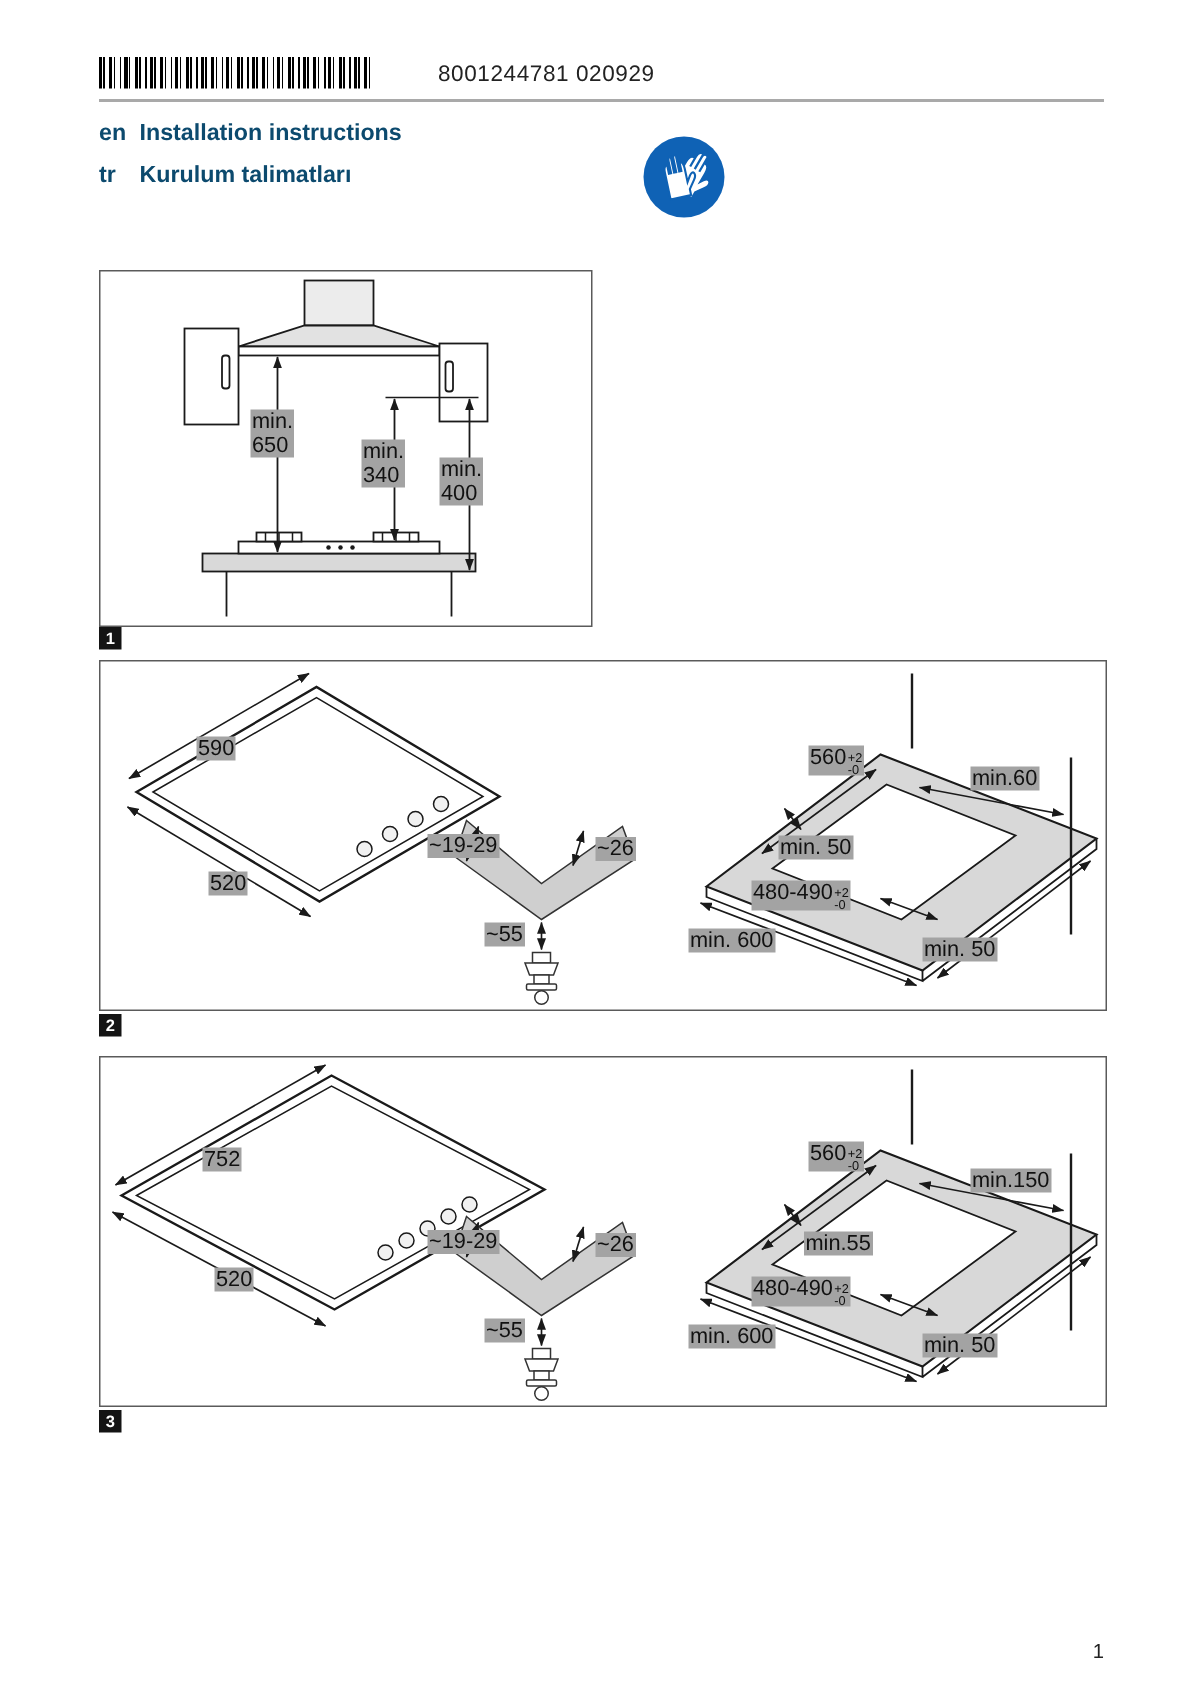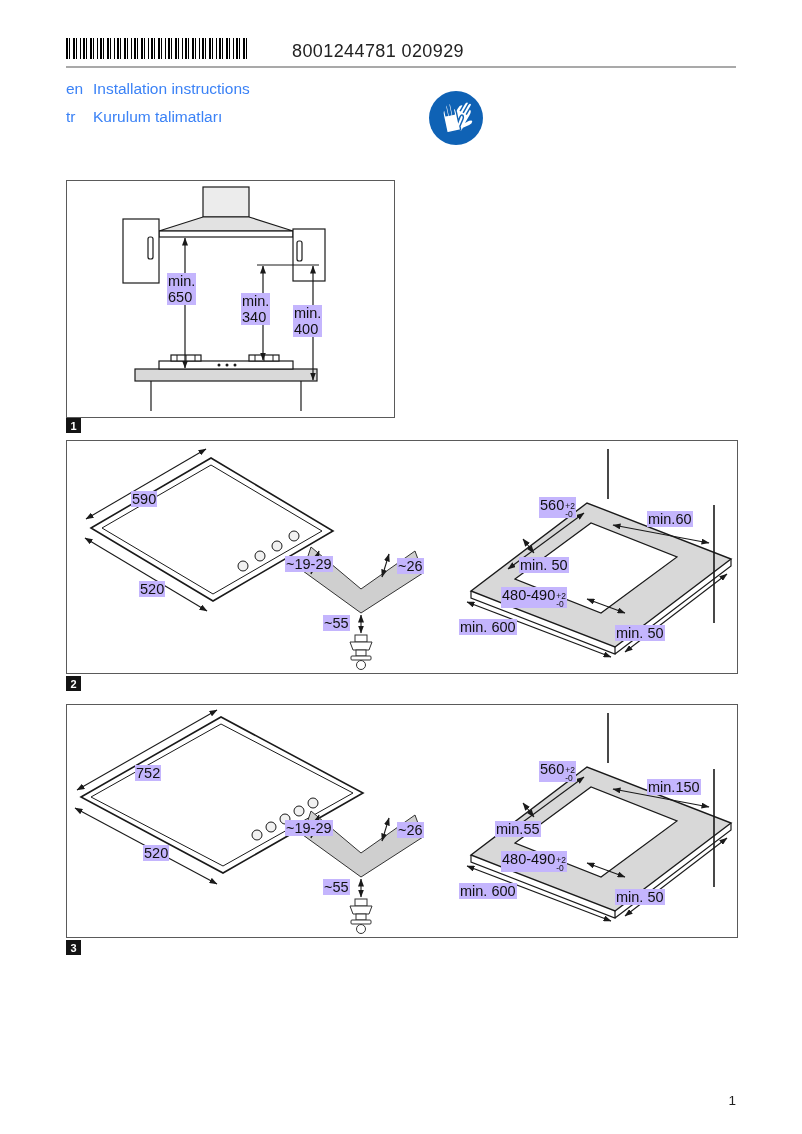--- a/index.html
+++ b/index.html
@@ -1,26 +1,26 @@
 <!DOCTYPE html>
 <html><head>
 <meta charset="utf-8">
 <style>
   html,body{margin:0;padding:0}
   body{background:#ffffff;font-family:"Liberation Sans",sans-serif}
   .sheet{position:relative;width:802px;height:1134px;background:#fff;color:#111;overflow:hidden}
   .barcode{position:absolute;left:66px;top:38px;width:182px;height:21px;
     background:repeating-linear-gradient(90deg,#000 0 2px,#fff 2px 3px,#000 3px 4px,#fff 4px 7px,#000 7px 9px,#fff 9px 10px,#000 10px 11px,#fff 11px 14px,#000 14px 15px,#fff 15px 17px)}
-  .barcode-text{position:absolute;left:292px;top:41px;font-size:18px;letter-spacing:.4px;color:#222}
+  .barcode-text{position:absolute;left:292px;top:41px;font-size:15px;letter-spacing:.4px;color:#222}
   .rule{position:absolute;left:66px;top:66px;width:670px;height:2px;background:#a9a9a9}
-  .lang-row{position:absolute;left:66px;display:flex;font-weight:normal;font-size:15.5px;color:#3b82f6}
+  .lang-row{position:absolute;left:66px;display:flex;font-weight:bold;font-size:15.5px;color:#0c4a6e}
   .lang-code{width:27px}
   .figbox{position:absolute;border:1px solid #5a5a5a;background:#fff}
   .figbox svg{display:block;position:absolute;left:0;top:0}
-  .dim{position:absolute;font-size:14.5px;line-height:1.12;white-space:pre-line;background:#c4b5fd;padding:0 1px;color:#111}
+  .dim{position:absolute;font-size:14.5px;line-height:1.12;white-space:pre-line;background:#a3a3a3;padding:0 1px;color:#111}
   .tol{display:inline-flex;flex-direction:column;font-size:8.5px;line-height:7.5px;margin-left:1px;vertical-align:1px}
   .tol i{font-style:normal}
   .badge{position:absolute;width:15px;height:15px;background:#141414;color:#fff;font-size:11px;font-weight:bold;display:flex;align-items:center;justify-content:center}
   .pagenum{position:absolute;right:66px;top:1093px;font-size:13.5px;color:#222}
   .gloves-icon{position:absolute;left:428px;top:90px}
 </style>
 </head>
 <body>
 
 <div class="sheet">
@@ -220,21 +220,21 @@
         </g>
       </g>
     </svg>
     <div class="dim" style="left:68px;top:60px">752</div>
     <div class="dim" style="left:76px;top:140px">520</div>
     <div class="dim" style="left:218px;top:115px">~19-29</div>
     <div class="dim" style="left:330px;top:117px">~26</div>
     <div class="dim" style="left:256px;top:174px">~55</div>
     <div class="dim" style="left:472px;top:56px"><span>560</span><span class="tol"><i>+2</i><i>-0</i></span></div>
     <div class="dim" style="left:580px;top:74px">min.150</div>
-    <div class="dim" style="left:428px;top:116px">min.55</div>
+    <div class="dim" style="left:469px;top:116px">min.55</div>
     <div class="dim" style="left:434px;top:146px"><span>480-490</span><span class="tol"><i>+2</i><i>-0</i></span></div>
     <div class="dim" style="left:392px;top:178px">min. 600</div>
     <div class="dim" style="left:548px;top:184px">min. 50</div>
   </div>
   <div class="badge" style="left:66px;top:940px">3</div>
 
   <div class="pagenum">1</div>
 </div>
 
 </body></html>

